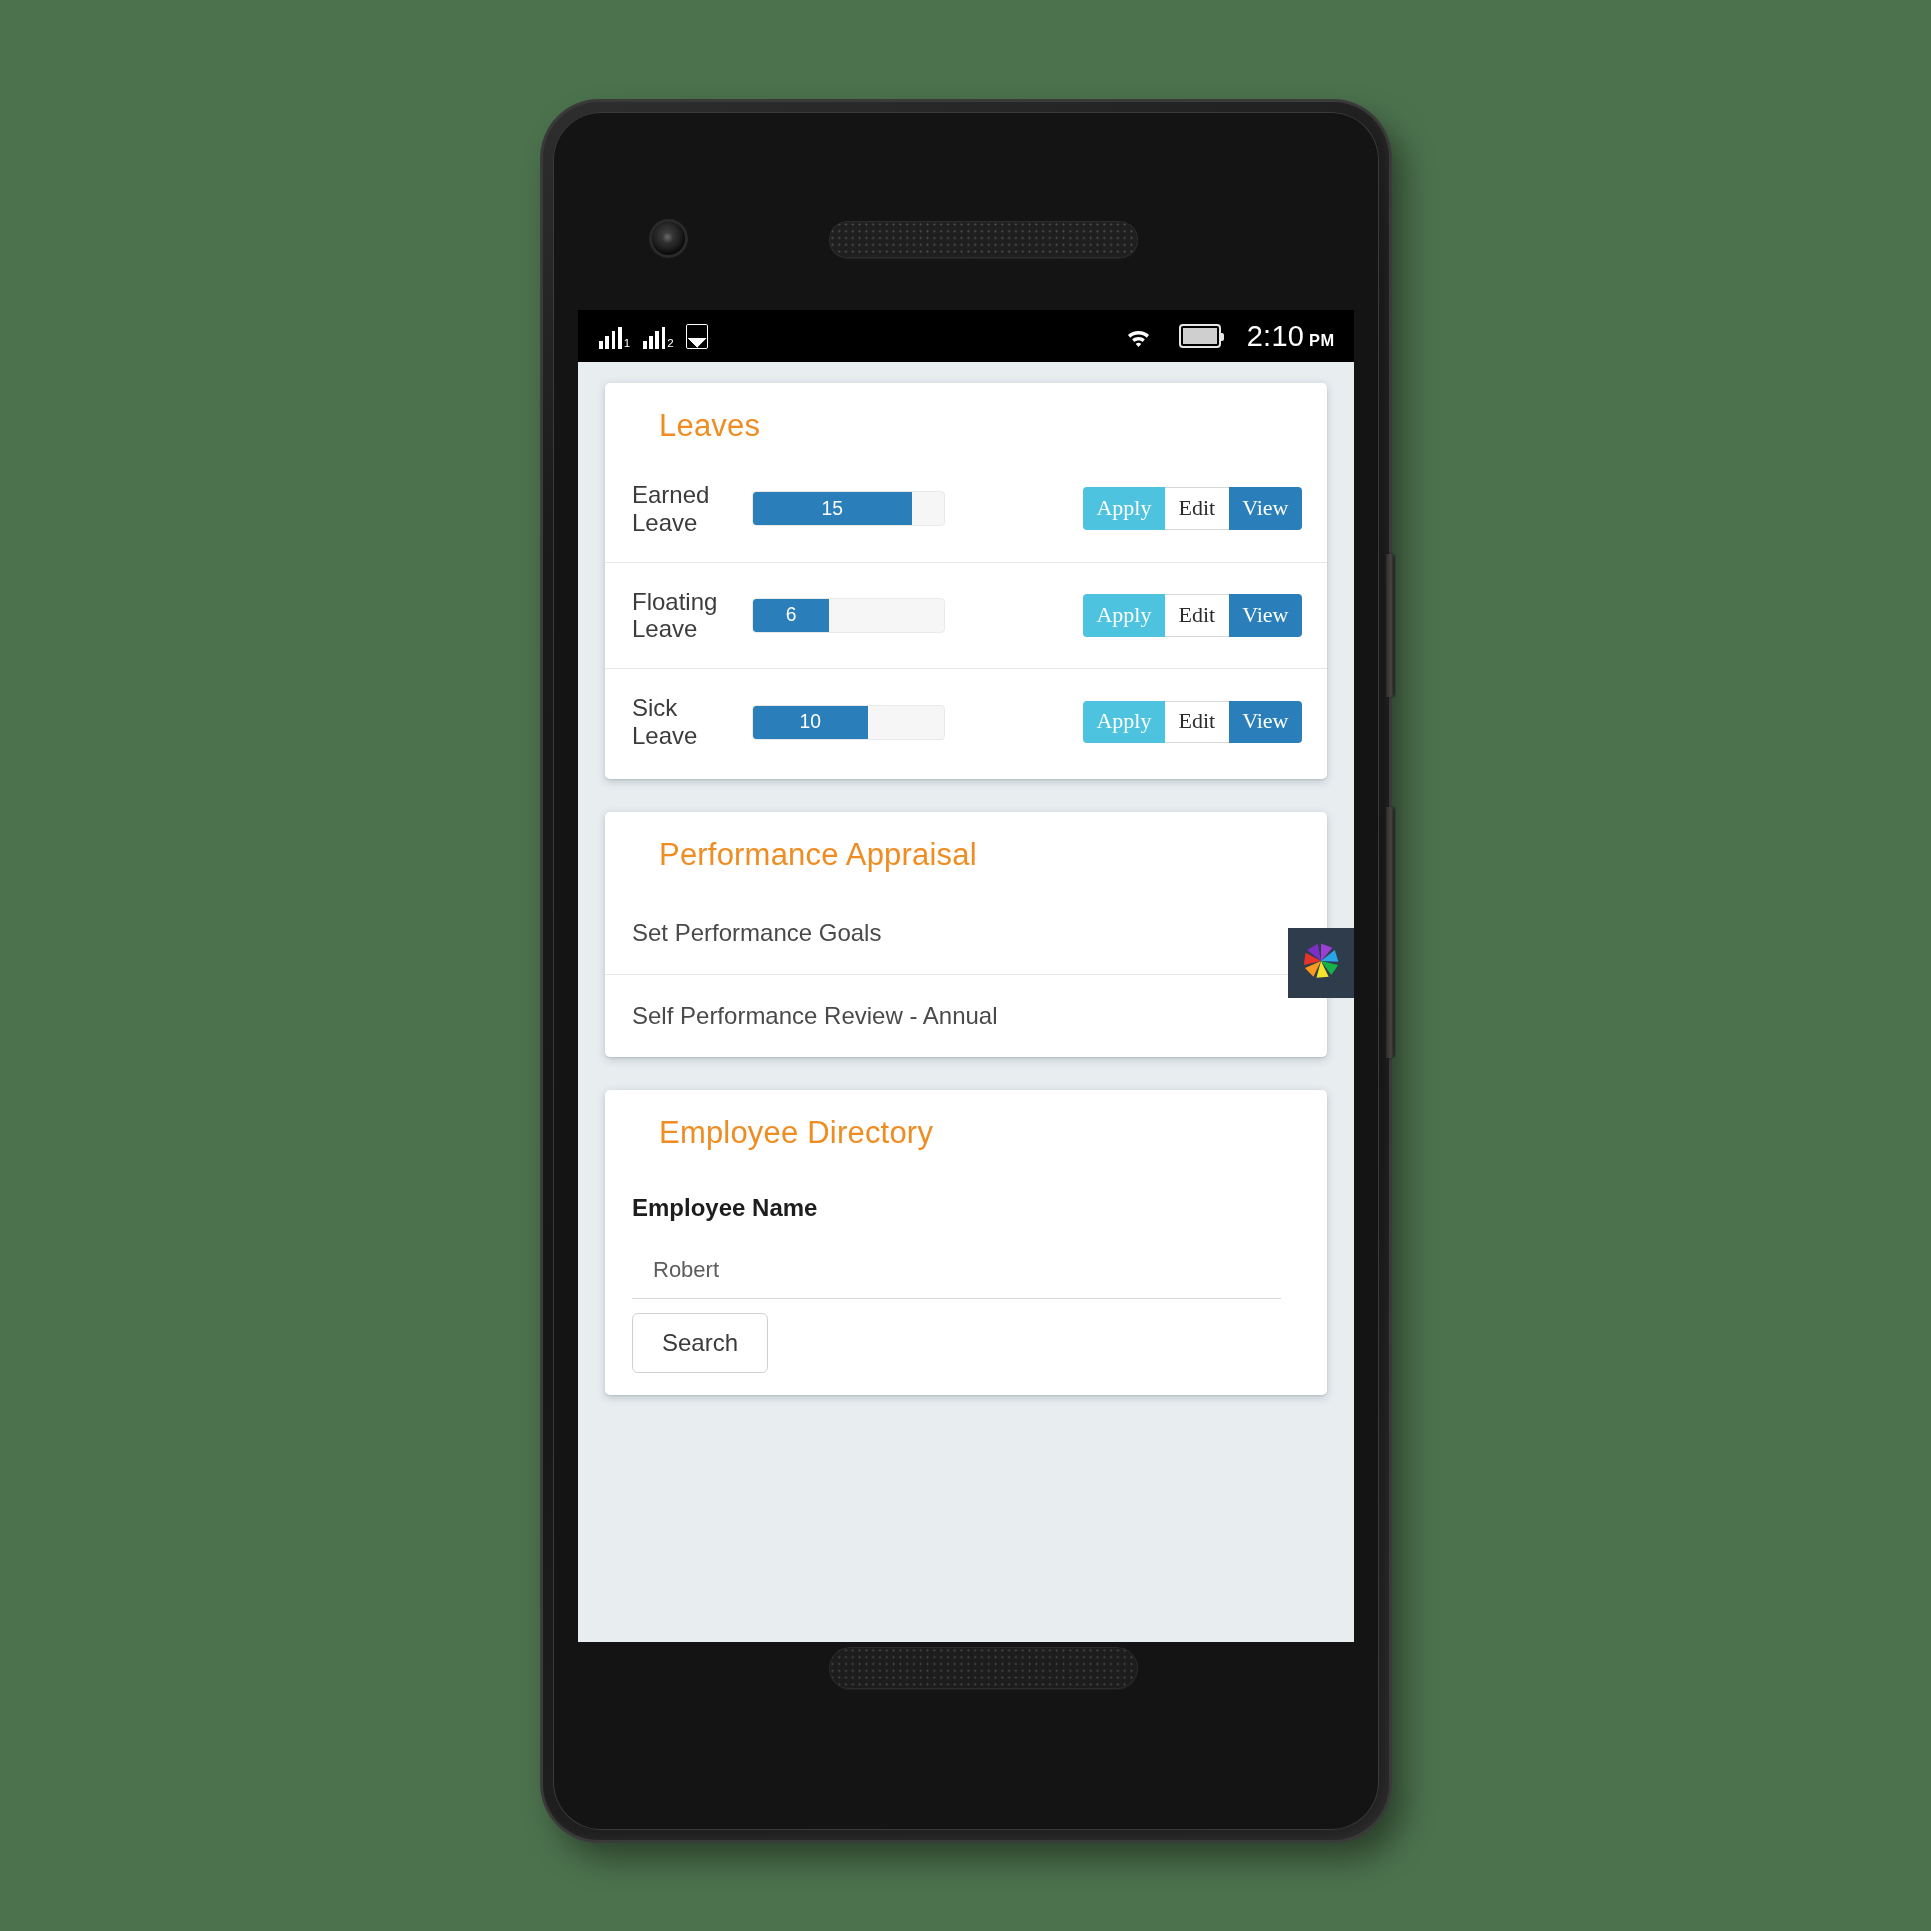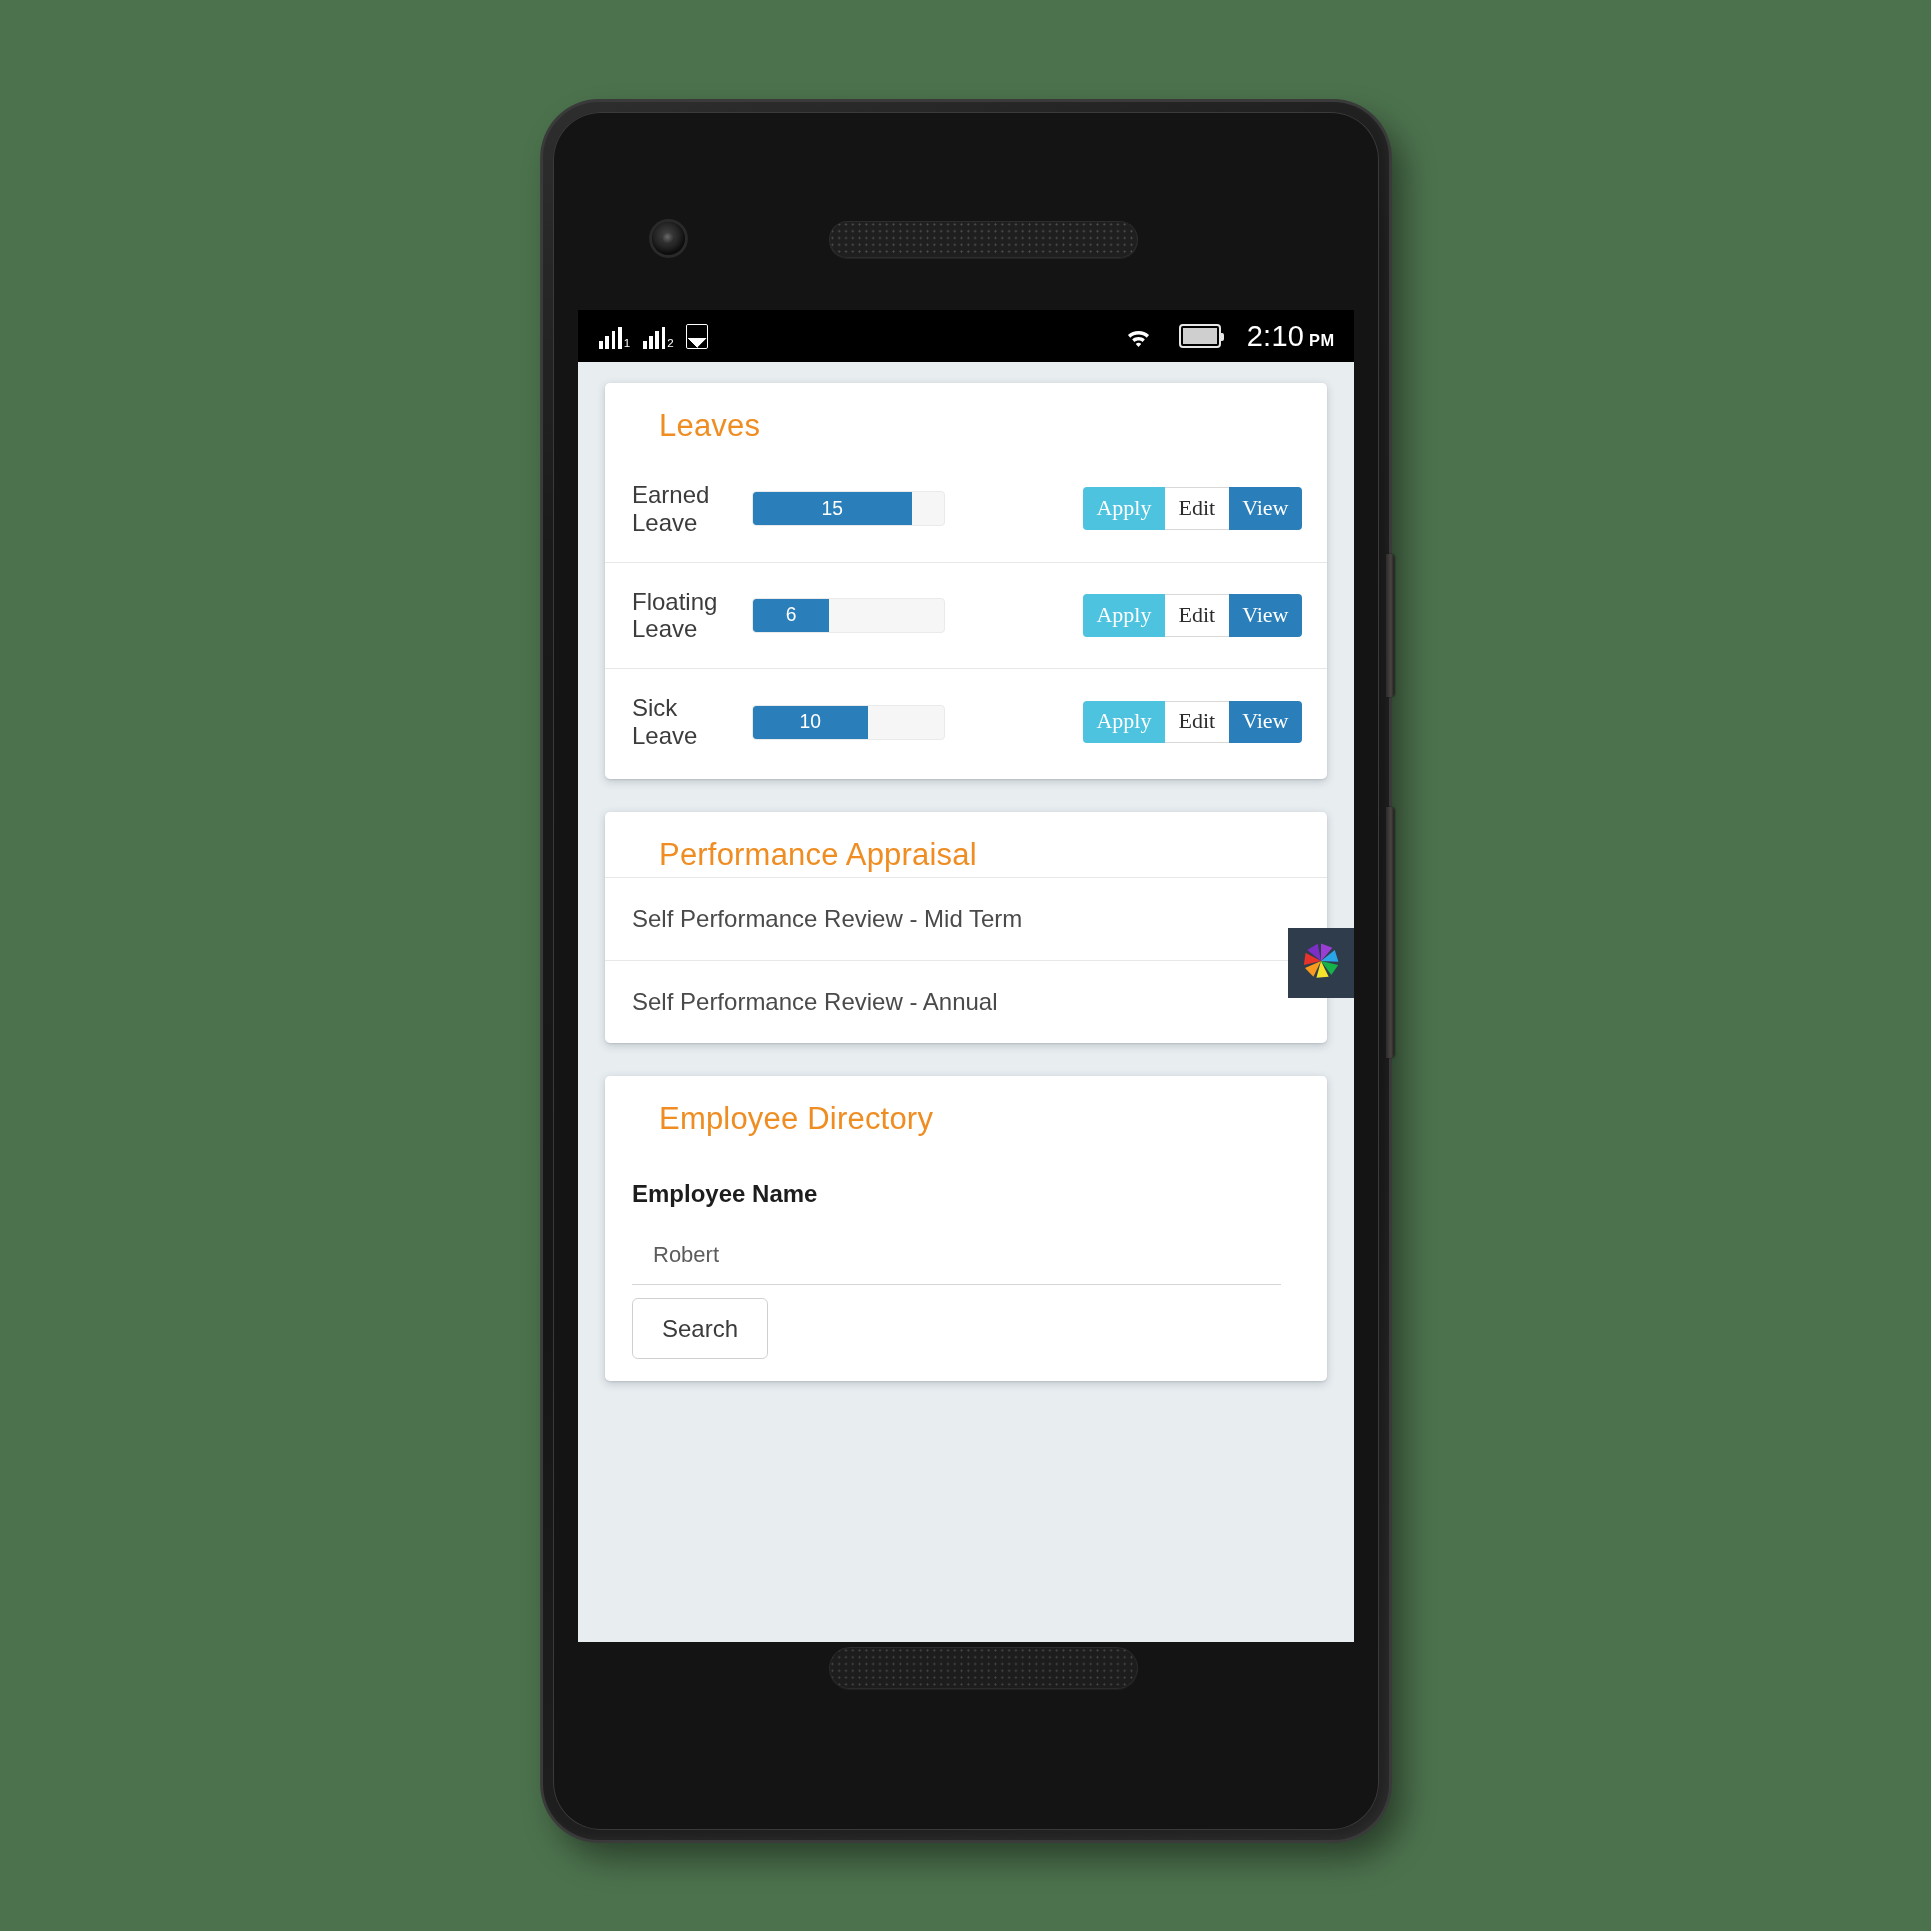--- a/index.html
+++ b/index.html
@@ -370,21 +370,21 @@
           <div class="btn-group">
             <button class="btn-apply">Apply</button>
             <button class="btn-edit">Edit</button>
             <button class="btn-view">View</button>
           </div>
         </div>
       </div>
 
       <div class="card" id="performance-card">
         <div class="card-title">Performance Appraisal</div>
-        <div class="list-item">Self Performance Review - Mid Term</div>
+        <div class="list-item first">Set Performance Goals</div>
         <div class="list-item">Self Performance Review - Annual</div>
       </div>
 
       <div class="card" id="employee-directory-card">
         <div class="card-title">Employee Directory</div>
         <div id="employee-name-label">Employee Name</div>
         <input id="employee-name-input" type="text" value="Robert" style="">
         <button id="search-button">Search</button>
       </div>
 

